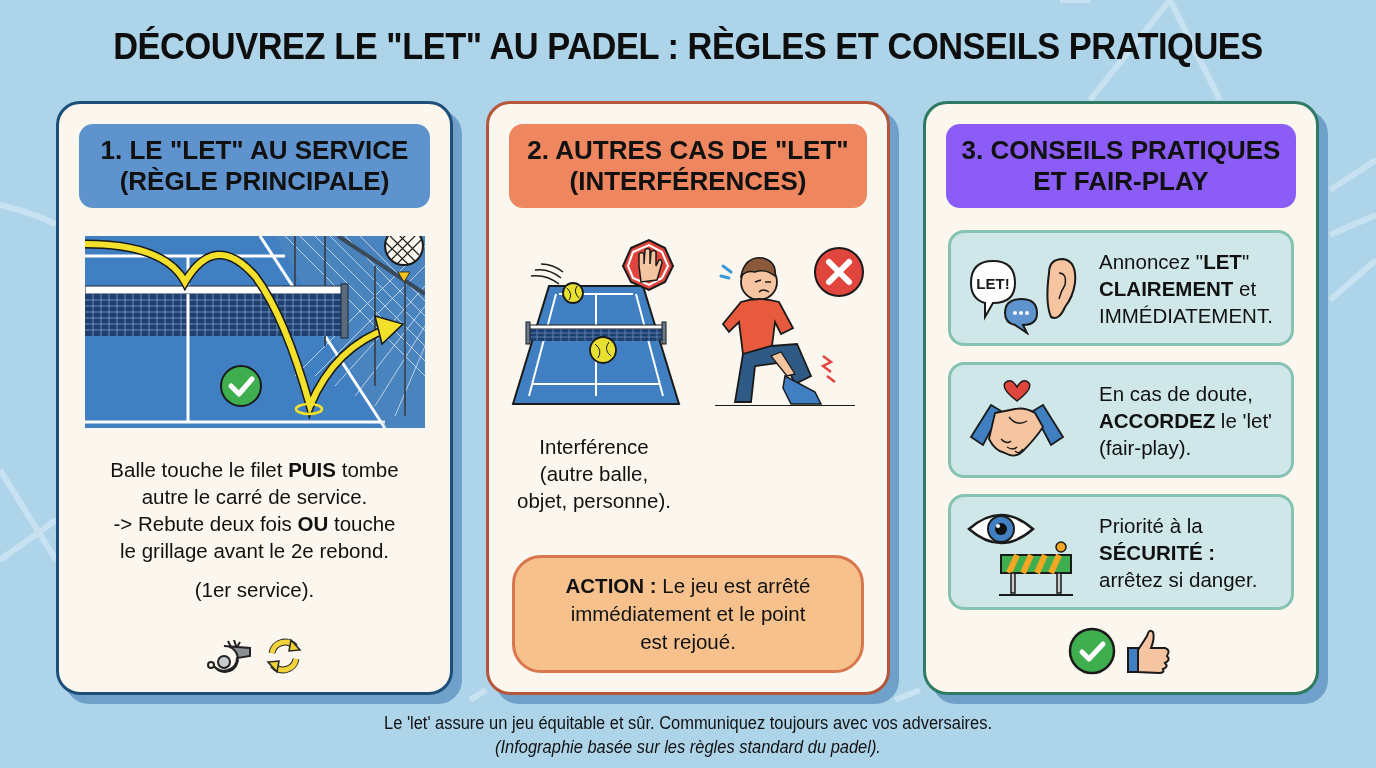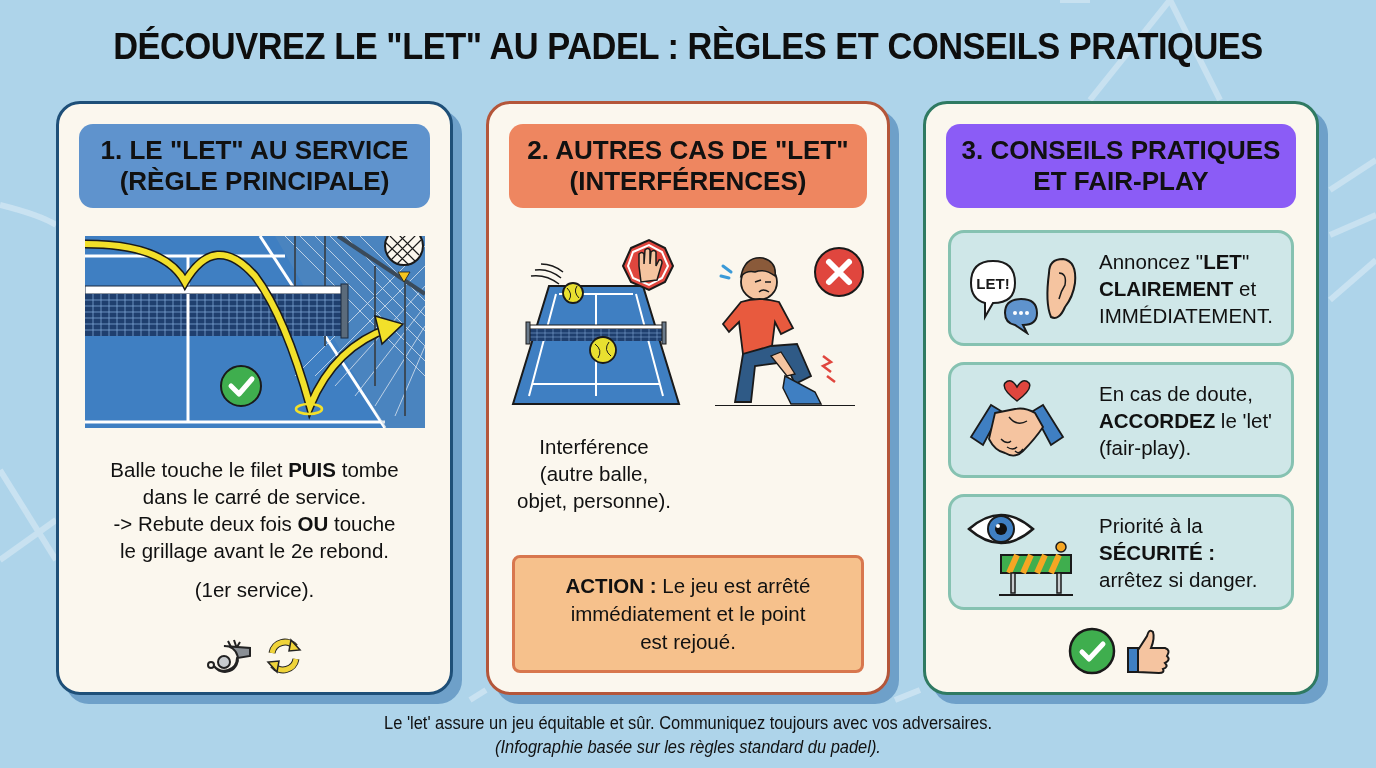--- a/index.html
+++ b/index.html
@@ -55,21 +55,21 @@
   .body-text b { font-weight: 700; }
 
   .c1 .desc { top: 352px; }
   .c1 .action { top: 472px; }
   .c1 .icons-row { position: absolute; left: 0; right: 0; top: 532px; display: flex; justify-content: center; gap: 8px; }
 
   .c2 .pict { position: absolute; top: 132px; }
   .c2 .cap { position: absolute; top: 317px; text-align: center; font-size: 20.5px; line-height: 27px; margin-top: 12px; }
   .c2 .action-box {
     position: absolute; left: 23px; right: 23px; top: 451px; height: 118px;
-    background: #f6c18c; border: 3px solid #d8774e; border-radius: 8px;
+    background: #f6c18c; border: 3px solid #d8774e; border-radius: 29px;
     display: flex; align-items: center; justify-content: center;
     text-align: center; font-size: 20.5px; line-height: 28px; padding: 0 20px;
   }
 
   .tip {
     position: absolute; left: 22px; right: 22px; height: 116px;
     background: #cfe7e8; border: 3px solid #86c2b1; border-radius: 16px;
   }
   .tip .tip-icon { position: absolute; left: 14px; top: 10px; width: 120px; height: 92px; }
   .tip .tip-text { position: absolute; left: 148px; top: 0; bottom: 0; display: flex; flex-direction: column; justify-content: center; font-size: 20.5px; line-height: 27px; }
@@ -146,21 +146,21 @@
     <circle cx="156" cy="150" r="20" fill="#3fae4e" stroke="#1a1a1a" stroke-width="2"></circle>
     <path d="M146 150 L154 158 L167 143" fill="none" stroke="#fff" stroke-width="5" stroke-linecap="round" stroke-linejoin="round"></path>
 
     <circle cx="319" cy="10" r="19" fill="#fbf7ee" stroke="#1a1a1a" stroke-width="2"></circle>
     <path d="M305 0 L330 25 M309 -6 L334 19 M300 6 L324 29 M333 -3 L306 24 M328 -8 L302 18 M336 4 L312 28" stroke="#1a1a1a" stroke-width="1.2"></path>
     <polygon points="313,36 325,36 319,46" fill="#f5c51e" stroke="#1a1a1a" stroke-width="0.8"></polygon>
   </svg>
 
   <div class="body-text desc">
     <div><span>Balle touche le filet </span><b>PUIS</b><span> tombe</span></div>
-    <div>dans le carré de service.</div>
+    <div>autre le carré de service.</div>
     <div><span>-&gt; Rebute deux fois </span><b>OU</b><span> touche</span></div>
     <div>le grillage avant le 2e rebond.</div>
   </div>
 
   <div class="body-text action">
     <div>(1er service).</div>
   </div>
 
   <div class="icons-row">
     <svg width="50" height="40" viewBox="0 0 50 40">

